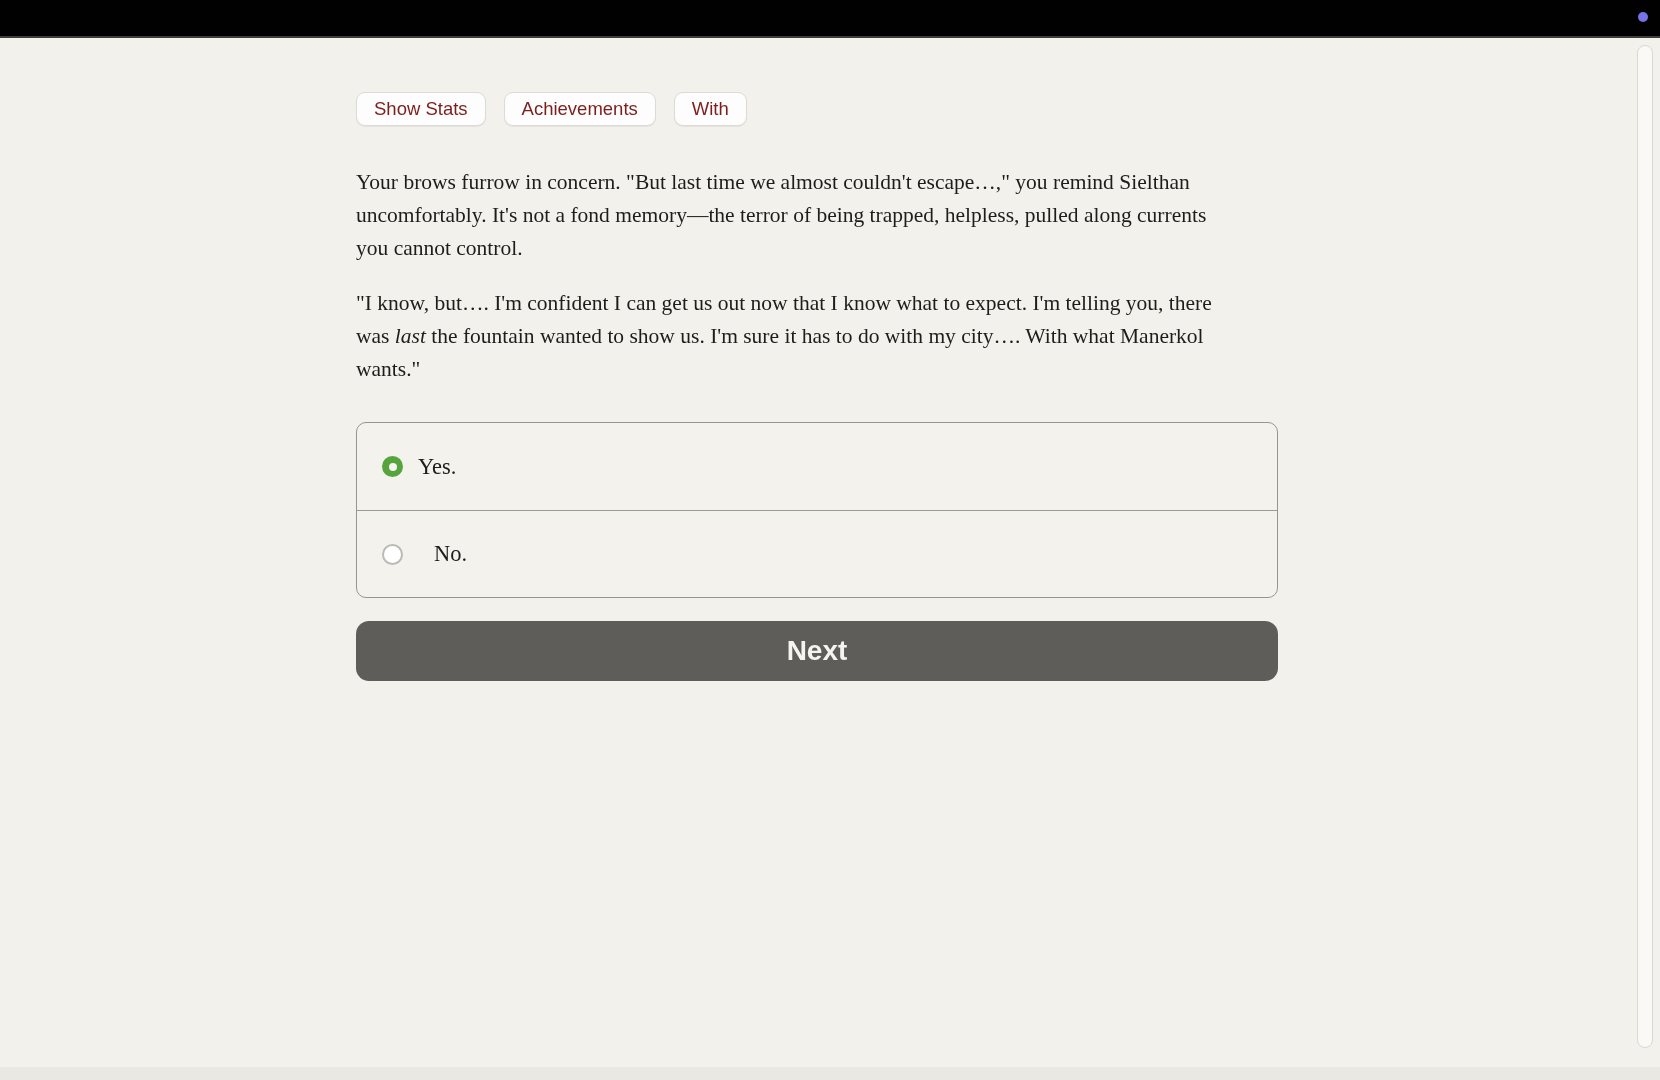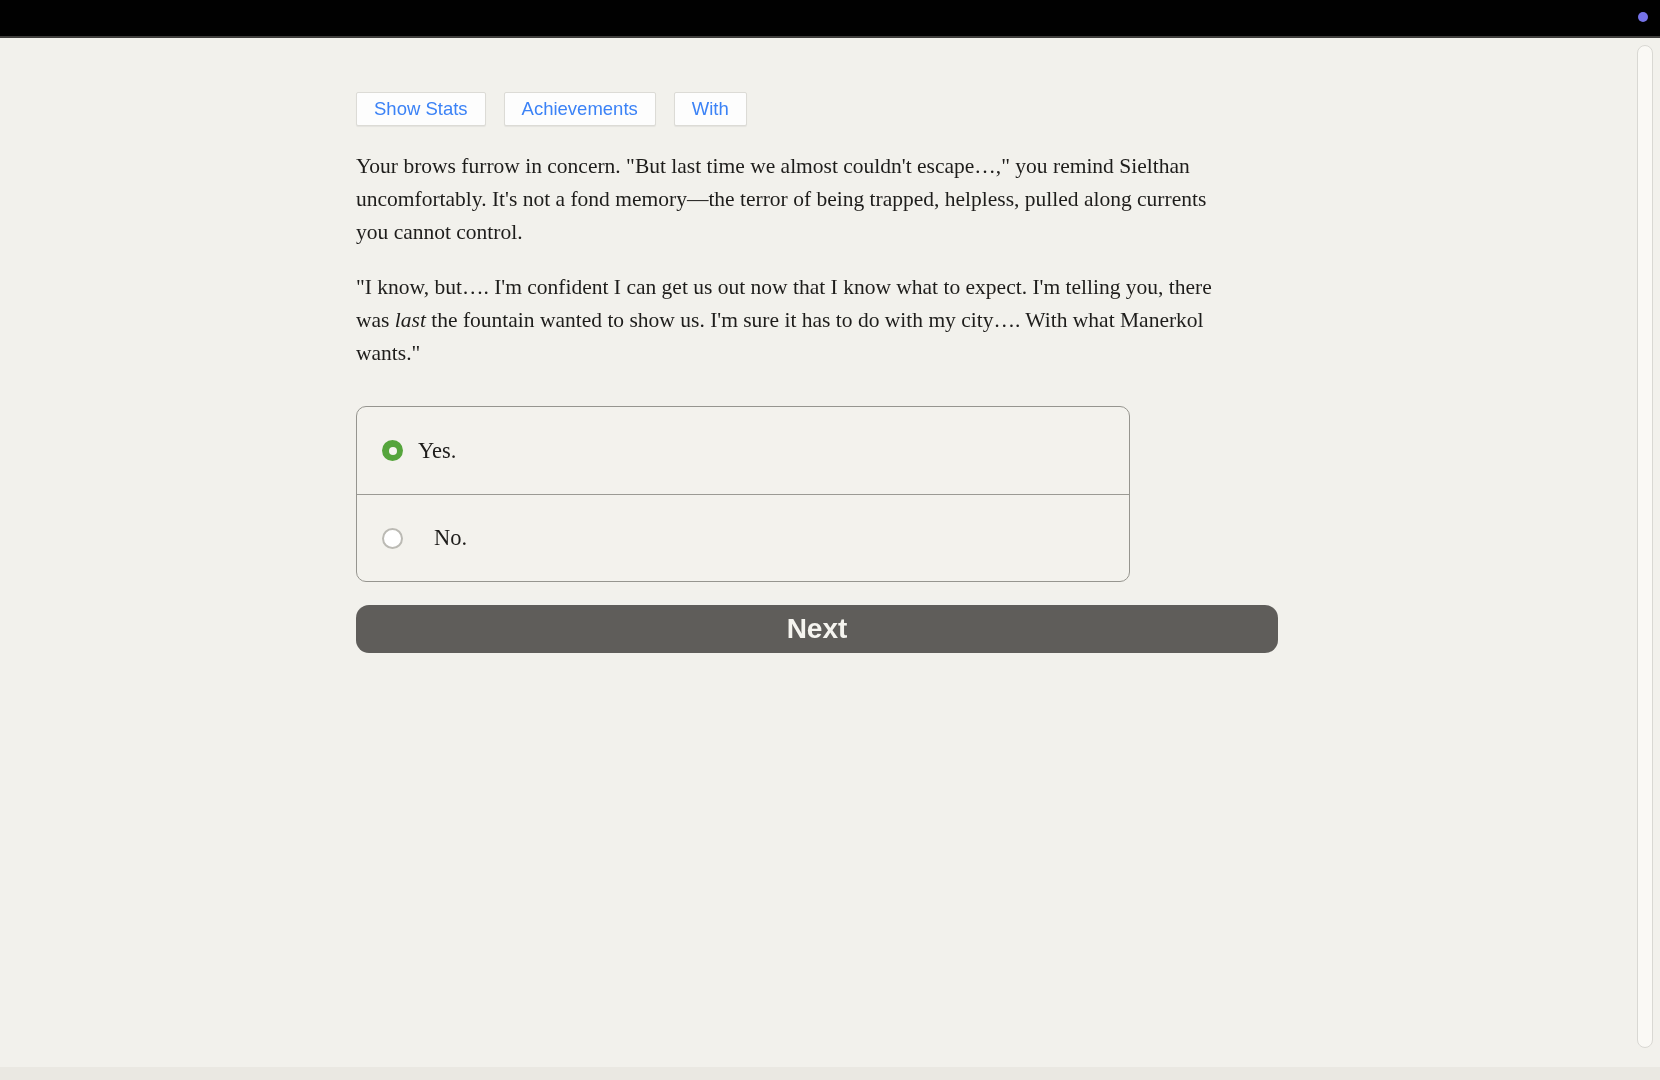--- a/index.html
+++ b/index.html
@@ -41,44 +41,44 @@
   
   .content {
     position: absolute; top: 40px; left: 356px;
     width: 922px;
     padding-top: 52px;
   }
 
   .toolbar { display: flex; gap: 18px; }
   .tb-btn {
     font-family: "Liberation Sans", sans-serif;
-    font-size: 18.5px; color: #3b82f6;
+    font-size: 18.5px; color: #7f1d1d;
     background: #fdfdfd;
     border: 1px solid #dcdbd6;
-    border-radius: 2px;
+    border-radius: 9px;
     padding: 6px 17px;
     height: 34px; line-height: 20px;
     box-shadow: 0 1px 1px rgba(0,0,0,0.06);
     cursor: pointer;
     white-space: nowrap;
   }
 
-  .story { margin-top: 24px; width: 860px; }
+  .story { margin-top: 40px; width: 860px; }
   .story p {
     font-family: "Liberation Serif", serif;
     font-size: 21.5px; line-height: 33px;
     color: #1e1d1b;
     margin-bottom: 22px;
     text-align: left;
   }
   .story em { font-style: italic; }
 
   .choice-box {
     margin-top: 36px;
-    width: 774px;
+    width: 922px;
     border: 1px solid #96958f;
     border-radius: 10px;
     background: #f3f2ed;
     overflow: hidden;
     text-align: center;
   }
   .choice-row {
     display: flex; align-items: center;
     height: 87px;
     padding-left: 25px;
@@ -106,21 +106,21 @@
     background: #f6f5f0;
   }
   .choice-label {
     font-family: "Liberation Serif", serif;
     font-size: 22.5px; color: #1e1d1b;
     margin-left: 15px;
   }
 
   .next-btn {
     margin-top: 23px;
-    width: 922px; height: 48px;
+    width: 922px; height: 60px;
     background: #5f5d5a;
     border: none;
     border-radius: 13px;
     color: #f5f4ef;
     font-family: "Liberation Sans", sans-serif;
     font-size: 28px; font-weight: bold;
     cursor: pointer;
     display: flex; align-items: center; justify-content: center;
   }
 </style>

